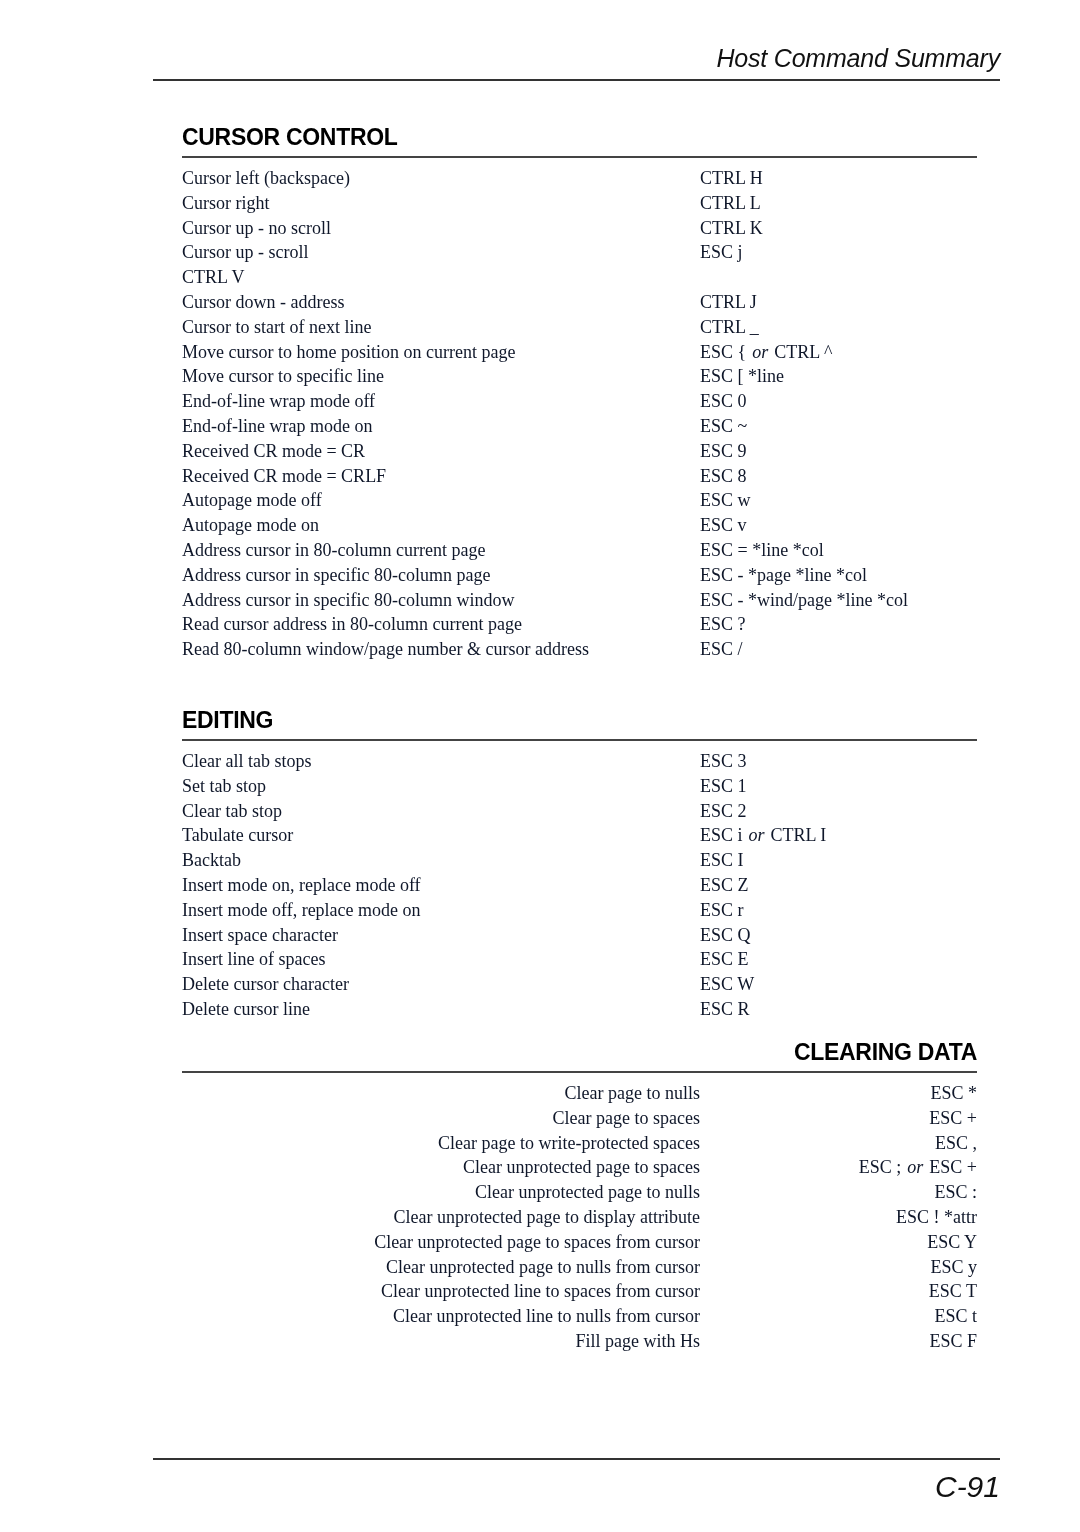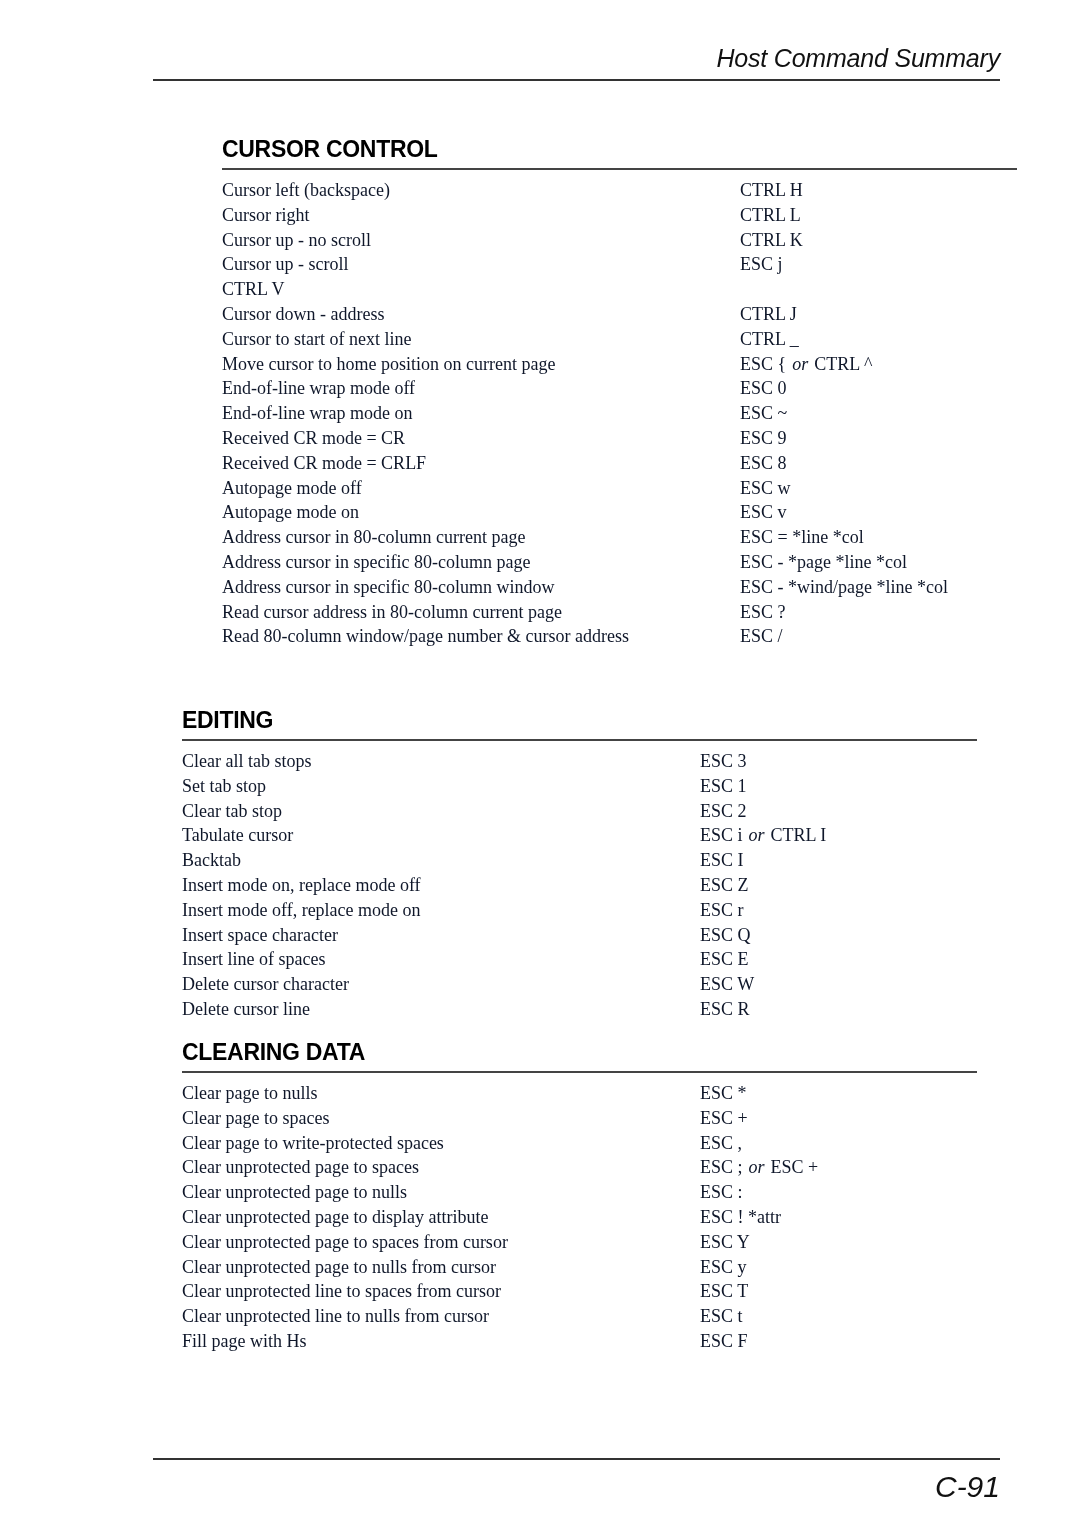--- a/index.html
+++ b/index.html
@@ -28,21 +28,21 @@
       position: absolute; right: 80px; top: 1470px;
       font-family: "Liberation Sans", sans-serif; font-style: italic; font-size: 30px; color: #111;
     }
   </style>
 </head>
 <body>
 
 <div class="running-head">Host Command Summary</div>
 <div class="head-rule"></div>
 
-<div class="section" style="top:136px;margin-left:40px;">
+<div class="section" style="top:124px;">
   <h2>CURSOR CONTROL</h2>
   <div class="rule"></div>
   <div class="rows">
       <div class="row">
         <span class="desc">Cursor left (backspace)</span>
         <span class="cmd"><span>CTRL H</span></span>
       </div>
       <div class="row">
         <span class="desc">Cursor right</span>
         <span class="cmd"><span>CTRL L</span></span>
@@ -62,20 +62,24 @@
         <span class="desc">Cursor down - address</span>
         <span class="cmd"><span>CTRL J</span></span>
       </div>
       <div class="row">
         <span class="desc">Cursor to start of next line</span>
         <span class="cmd"><span>CTRL _</span></span>
       </div>
       <div class="row">
         <span class="desc">Move cursor to home position on current page</span>
         <span class="cmd"><span>ESC {</span><span class="or">or</span><span>CTRL ^</span></span>
+      </div>
+      <div class="row">
+        <span class="desc">Move cursor to specific line</span>
+        <span class="cmd"><span>ESC [ *line</span></span>
       </div>
       <div class="row">
         <span class="desc">End-of-line wrap mode off</span>
         <span class="cmd"><span>ESC 0</span></span>
       </div>
       <div class="row">
         <span class="desc">End-of-line wrap mode on</span>
         <span class="cmd"><span>ESC ~</span></span>
       </div>
       <div class="row">
@@ -161,21 +165,21 @@
         <span class="desc">Delete cursor character</span>
         <span class="cmd"><span>ESC W</span></span>
       </div>
       <div class="row">
         <span class="desc">Delete cursor line</span>
         <span class="cmd"><span>ESC R</span></span>
       </div>
     </div>
 </div>
 
-<div class="section" style="top:1039px;">
+<div class="section" style="top:1039px;text-align:right;">
   <h2>CLEARING DATA</h2>
   <div class="rule"></div>
   <div class="rows">
       <div class="row">
         <span class="desc">Clear page to nulls</span>
         <span class="cmd"><span>ESC *</span></span>
       </div>
       <div class="row">
         <span class="desc">Clear page to spaces</span>
         <span class="cmd"><span>ESC +</span></span>

